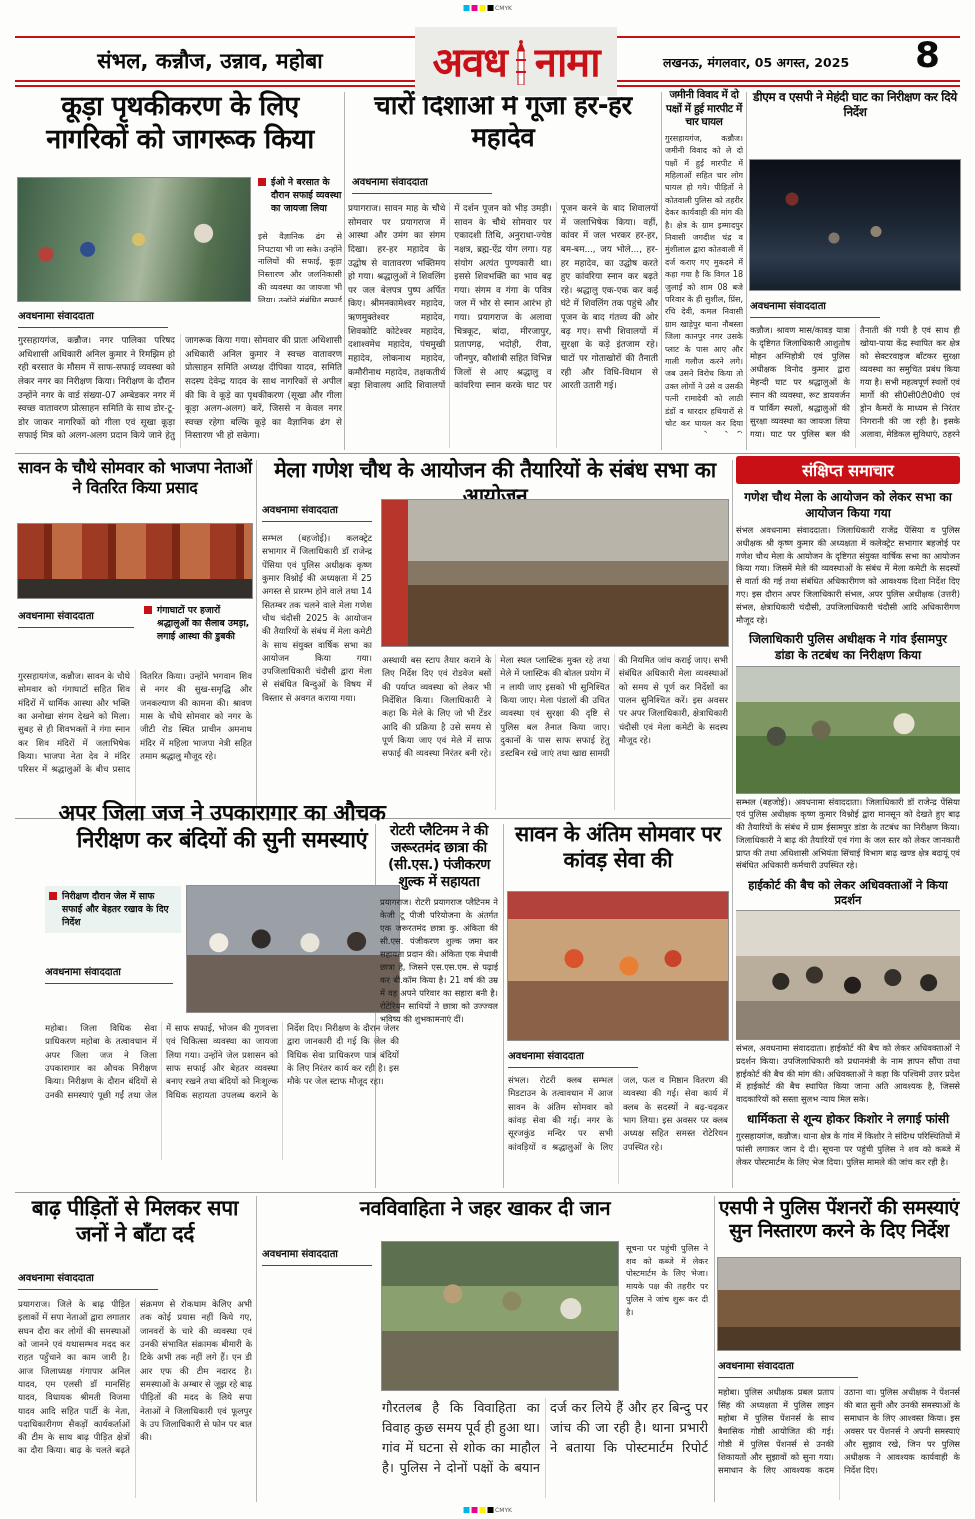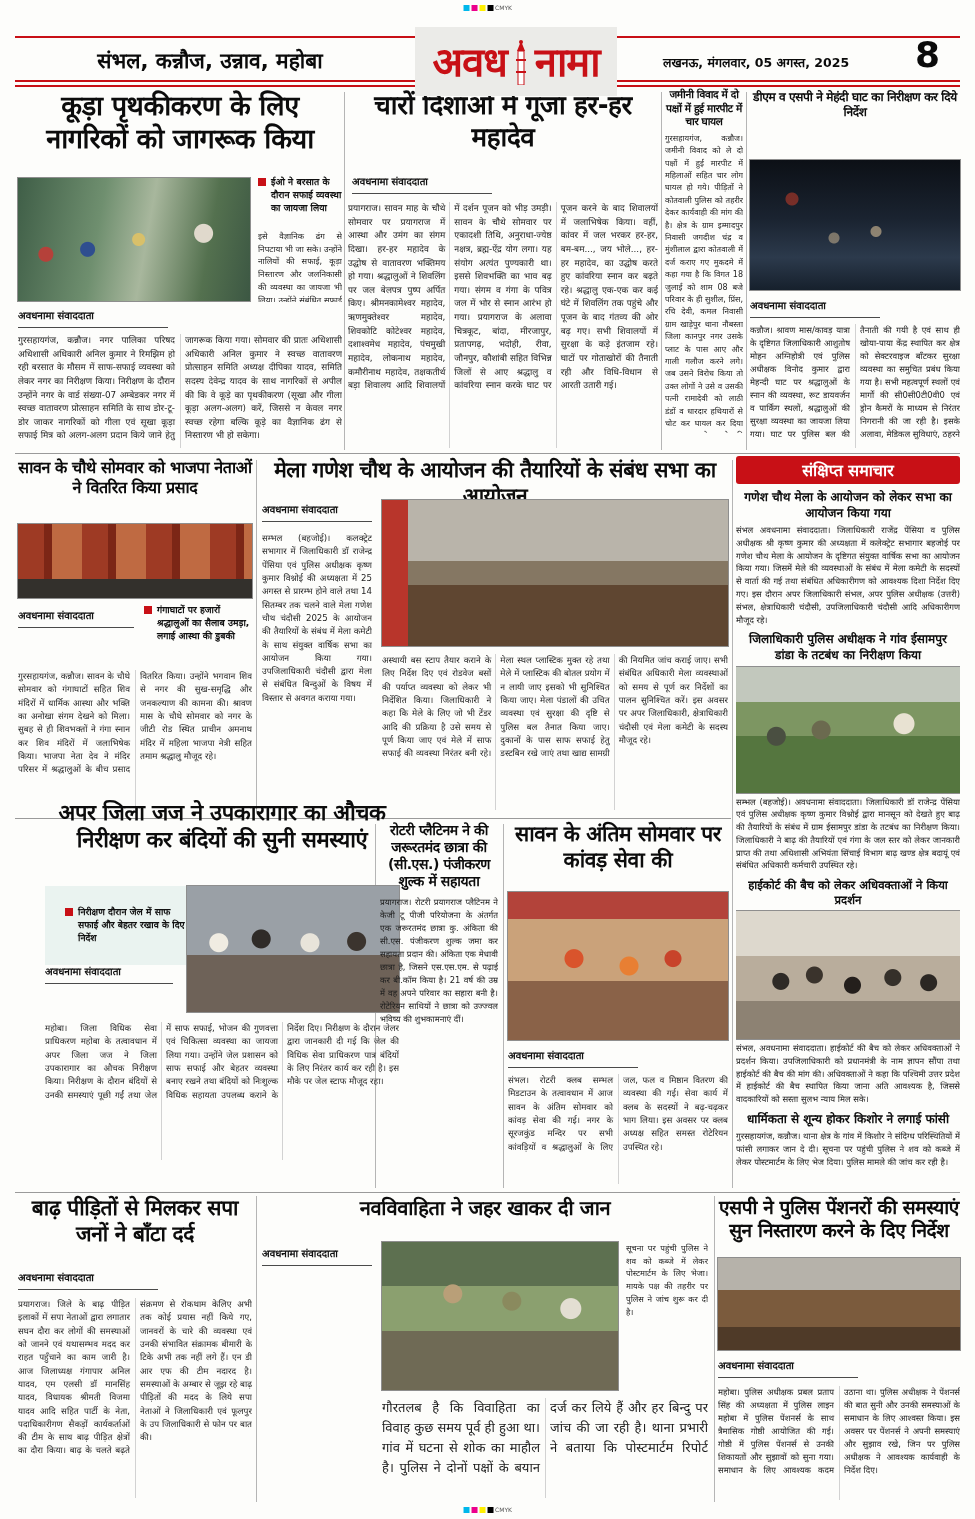--- a/index.html
+++ b/index.html
@@ -144,21 +144,21 @@
     <div class="bbody">सम्भल (बहजोई)। अवधनामा संवाददाता। जिलाधिकारी डॉ राजेन्द्र पेंसिया एवं पुलिस अधीक्षक कृष्ण कुमार विश्नोई द्वारा मानसून को देखते हुए बाढ़ की तैयारियों के संबंध में ग्राम ईसामपुर डांडा के तटबंध का निरीक्षण किया। जिलाधिकारी ने बाढ़ की तैयारियों एवं गंगा के जल स्तर को लेकर जानकारी प्राप्त की तथा अधिशासी अभियंता सिंचाई विभाग बाढ़ खण्ड क्षेत्र बदायूं एवं संबंधित अधिकारी कर्मचारी उपस्थित रहे।</div>
     <div class="btitle" style="font-size:11.5px;">हाईकोर्ट की बैच को लेकर अधिवक्ताओं ने किया प्रदर्शन</div>
     <div class="photo ph-crowd" style="height:128px;"></div>
     <div class="bbody">संभल, अवधनामा संवाददाता। हाईकोर्ट की बैच को लेकर अधिवक्ताओं ने प्रदर्शन किया। उपजिलाधिकारी को प्रधानमंत्री के नाम ज्ञापन सौंपा तथा हाईकोर्ट की बैच की मांग की। अधिवक्ताओं ने कहा कि पश्चिमी उत्तर प्रदेश में हाईकोर्ट की बैच स्थापित किया जाना अति आवश्यक है, जिससे वादकारियों को सस्ता सुलभ न्याय मिल सके।</div>
     <div class="btitle">धार्मिकता से शून्य होकर किशोर ने लगाई फांसी</div>
     <div class="bbody">गुरसहायगंज, कन्नौज। थाना क्षेत्र के गांव में किशोर ने संदिग्ध परिस्थितियों में फांसी लगाकर जान दे दी। सूचना पर पहुंची पुलिस ने शव को कब्जे में लेकर पोस्टमार्टम के लिए भेज दिया। पुलिस मामले की जांच कर रही है।</div>
   </div>
 
   <div class="abs" style="left:18px;top:800px;width:354px;height:364px;margin-left:27px;">
     <div class="hl" style="font-size:22px;">अपर जिला जज ने उपकारागार का औचक निरीक्षण कर बंदियों की सुनी समस्याएं</div>
-    <div class="flag" style="position:absolute;left:0;top:86px;width:128px;background:#eaf3f0;padding:20px;">
+    <div class="flag" style="position:absolute;left:0;top:86px;width:128px;background:#eaf3f0;padding:4px;">
       <span class="sq"></span>
       <span>निरीक्षण दौरान जेल में साफ सफाई और बेहतर रखाव के दिए निर्देश</span>
     </div>
     <div class="photo ph-men" style="left:142px;top:86px;width:212px;height:126px;"></div>
     <div class="byline" style="position:absolute;left:0;top:164px;width:128px;">अवधनामा संवाददाता</div>
     <div class="txt cols3" style="position:absolute;left:0;top:222px;width:354px;height:138px;font-size:8.6px;">महोबा। जिला विधिक सेवा प्राधिकरण महोबा के तत्वावधान में अपर जिला जज ने जिला उपकारागार का औचक निरीक्षण किया। निरीक्षण के दौरान बंदियों से उनकी समस्याएं पूछी गईं तथा जेल में साफ सफाई, भोजन की गुणवत्ता एवं चिकित्सा व्यवस्था का जायजा लिया गया। उन्होंने जेल प्रशासन को साफ सफाई और बेहतर व्यवस्था बनाए रखने तथा बंदियों को निःशुल्क विधिक सहायता उपलब्ध कराने के निर्देश दिए। निरीक्षण के दौरान जेलर द्वारा जानकारी दी गई कि जेल की विधिक सेवा प्राधिकरण पात्र बंदियों के लिए निरंतर कार्य कर रही है। इस मौके पर जेल स्टाफ मौजूद रहा।</div>
   </div>
 
   <div class="abs" style="left:380px;top:822px;width:118px;height:364px;">
     <div class="hl" style="font-size:14px;">रोटरी प्लैटिनम ने की जरूरतमंद छात्रा की (सी.एस.) पंजीकरण शुल्क में सहायता</div>

